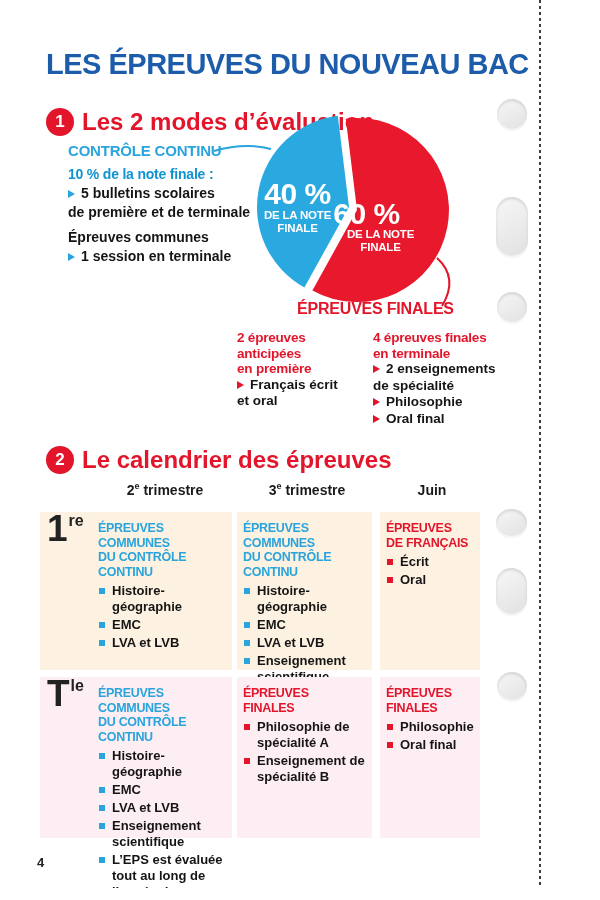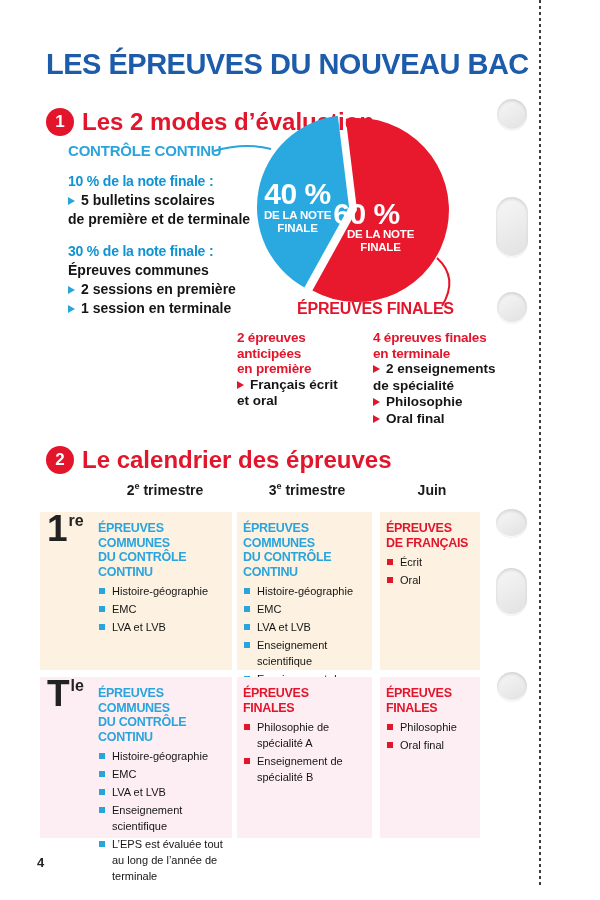--- a/index.html
+++ b/index.html
@@ -21,21 +21,21 @@
 
   .page-title{left:46px;top:48px;font-size:29px;font-weight:700;color:var(--title-blue);letter-spacing:-0.5px;white-space:nowrap}
 
   .badge{width:28px;height:28px;border-radius:50%;background:var(--accent-red);color:#fff;
          font-size:17px;font-weight:700;line-height:28px;text-align:center}
   .sec-heading{font-size:24px;font-weight:700;color:var(--accent-red);line-height:28px;white-space:nowrap}
 
   
   .cc-block{left:68px;top:142px;width:200px;color:var(--text-black)}
   .cc-title{font-size:15px;font-weight:700;color:var(--cyan);letter-spacing:-0.2px}
-  .cc-grp{margin-top:13px}
+  .cc-grp{margin-top:6px}
   .cc-h{font-size:14px;font-weight:700;color:var(--deep-cyan);line-height:19px;letter-spacing:-0.2px}
   .cc-line{font-size:14px;font-weight:600;line-height:19px;white-space:nowrap}
 
   .tri{display:inline-block;width:0;height:0;border-top:4.5px solid transparent;
        border-bottom:4.5px solid transparent;border-left:7.5px solid var(--cyan);margin-right:6px}
   .tri.red{border-left-color:var(--accent-red)}
 
   
   .pie-pct{font-size:30px;font-weight:700;color:#fff;text-align:center;letter-spacing:-0.5px}
   .pie-sub{font-size:11.5px;font-weight:700;color:#fff;text-align:center;line-height:13px;letter-spacing:-0.2px}
@@ -47,21 +47,21 @@
 
   
   .col-title{top:481px;font-size:14px;font-weight:700;color:#1a1a1a;text-align:center}
   .col-title sup{font-size:9px}
   .cell{border-radius:1px;padding-top:9px}
   .row-cream{background:var(--cream-bg)}
   .row-pink{background:var(--pink-bg)}
   .cell-h{font-size:12.5px;font-weight:700;line-height:14.5px;letter-spacing:-0.3px}
   .cell.cyanh .cell-h{color:var(--cyan)}
   .cell.redh .cell-h{color:var(--accent-red)}
-  .cell-list{margin-top:4px;list-style:none;font-size:11px;font-weight:400;line-height:16px;color:var(--text-black)}
+  .cell-list{margin-top:4px;list-style:none;font-size:13px;font-weight:700;line-height:16px;color:var(--text-black)}
   .cell-list li{position:relative;padding-left:14px;margin-top:2px}
   .cell-list li::before{content:"";position:absolute;left:1px;top:5px;width:6px;height:6px}
   .cell.cyanh li::before{background:var(--cyan)}
   .cell.redh li::before{background:var(--accent-red)}
   .row-label{position:absolute;left:7px;top:0;bottom:0;width:52px;display:flex;align-items:flex-start;color:#222}
   .rl-base{font-size:37px;font-weight:700;line-height:34px}
   .rl-sup{font-size:16px;font-weight:700;position:relative;top:-9px;margin-left:1px}
 
   .page-num{left:37px;top:855px;font-size:13px;font-weight:700;color:#222}
 
@@ -86,23 +86,21 @@
   <div class="abs sec-heading" style="left:82px;top:108px">Les 2 modes d’évaluation</div>
 
   <div class="abs cc-block">
     <div class="cc-title">CONTRÔLE CONTINU</div>
     <div class="cc-grp">
       <div class="cc-h">10 % de la note finale :</div>
       <div class="cc-line"><span class="tri"></span><span>5 bulletins scolaires</span></div>
       <div class="cc-line">de première et de terminale</div>
     </div>
     <div class="cc-grp">
-      <div class="cc-h">30 % de la note finale :</div>
       <div class="cc-line">Épreuves communes</div>
-      <div class="cc-line"><span class="tri"></span><span>2 sessions en première</span></div>
       <div class="cc-line"><span class="tri"></span><span>1 session en terminale</span></div>
     </div>
   </div>
 
   <svg class="abs" style="left:251px;top:109px" width="212" height="202" viewBox="-106 -101 212 202">
     <path d="M0,0 L-11.2,-91.3 A92,92 0 1 1 -44.6,80.5 Z" fill="var(--pie-red)"></path>
     <g transform="translate(-8,-3)">
       <path d="M0,0 L-11.2,-91.3 A92,92 0 0 0 -44.6,80.5 Z" fill="var(--pie-blue)"></path>
     </g>
   </svg>

